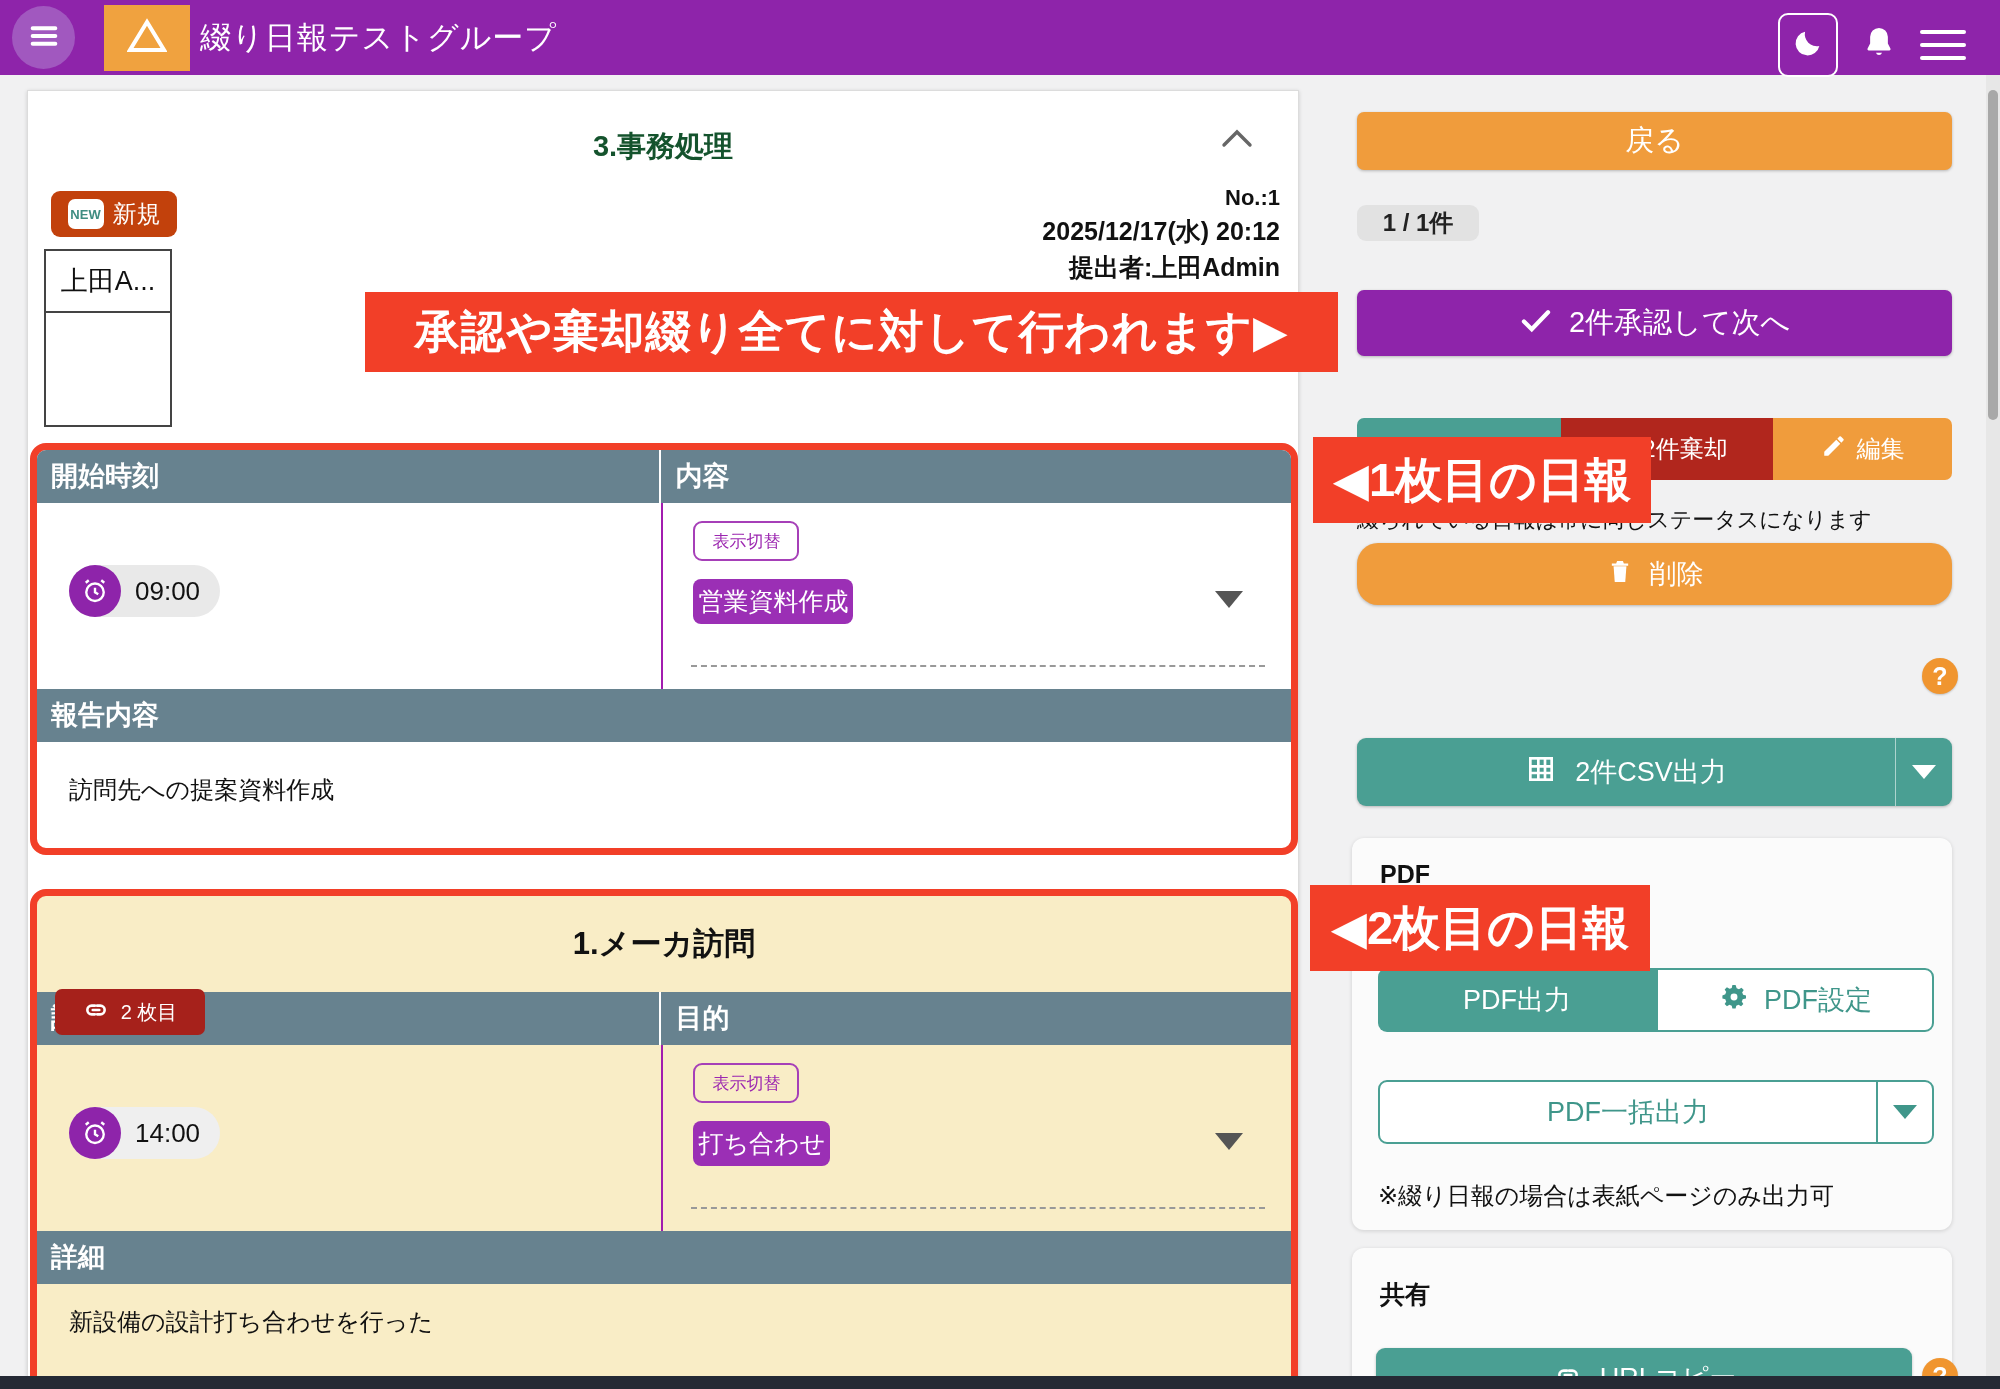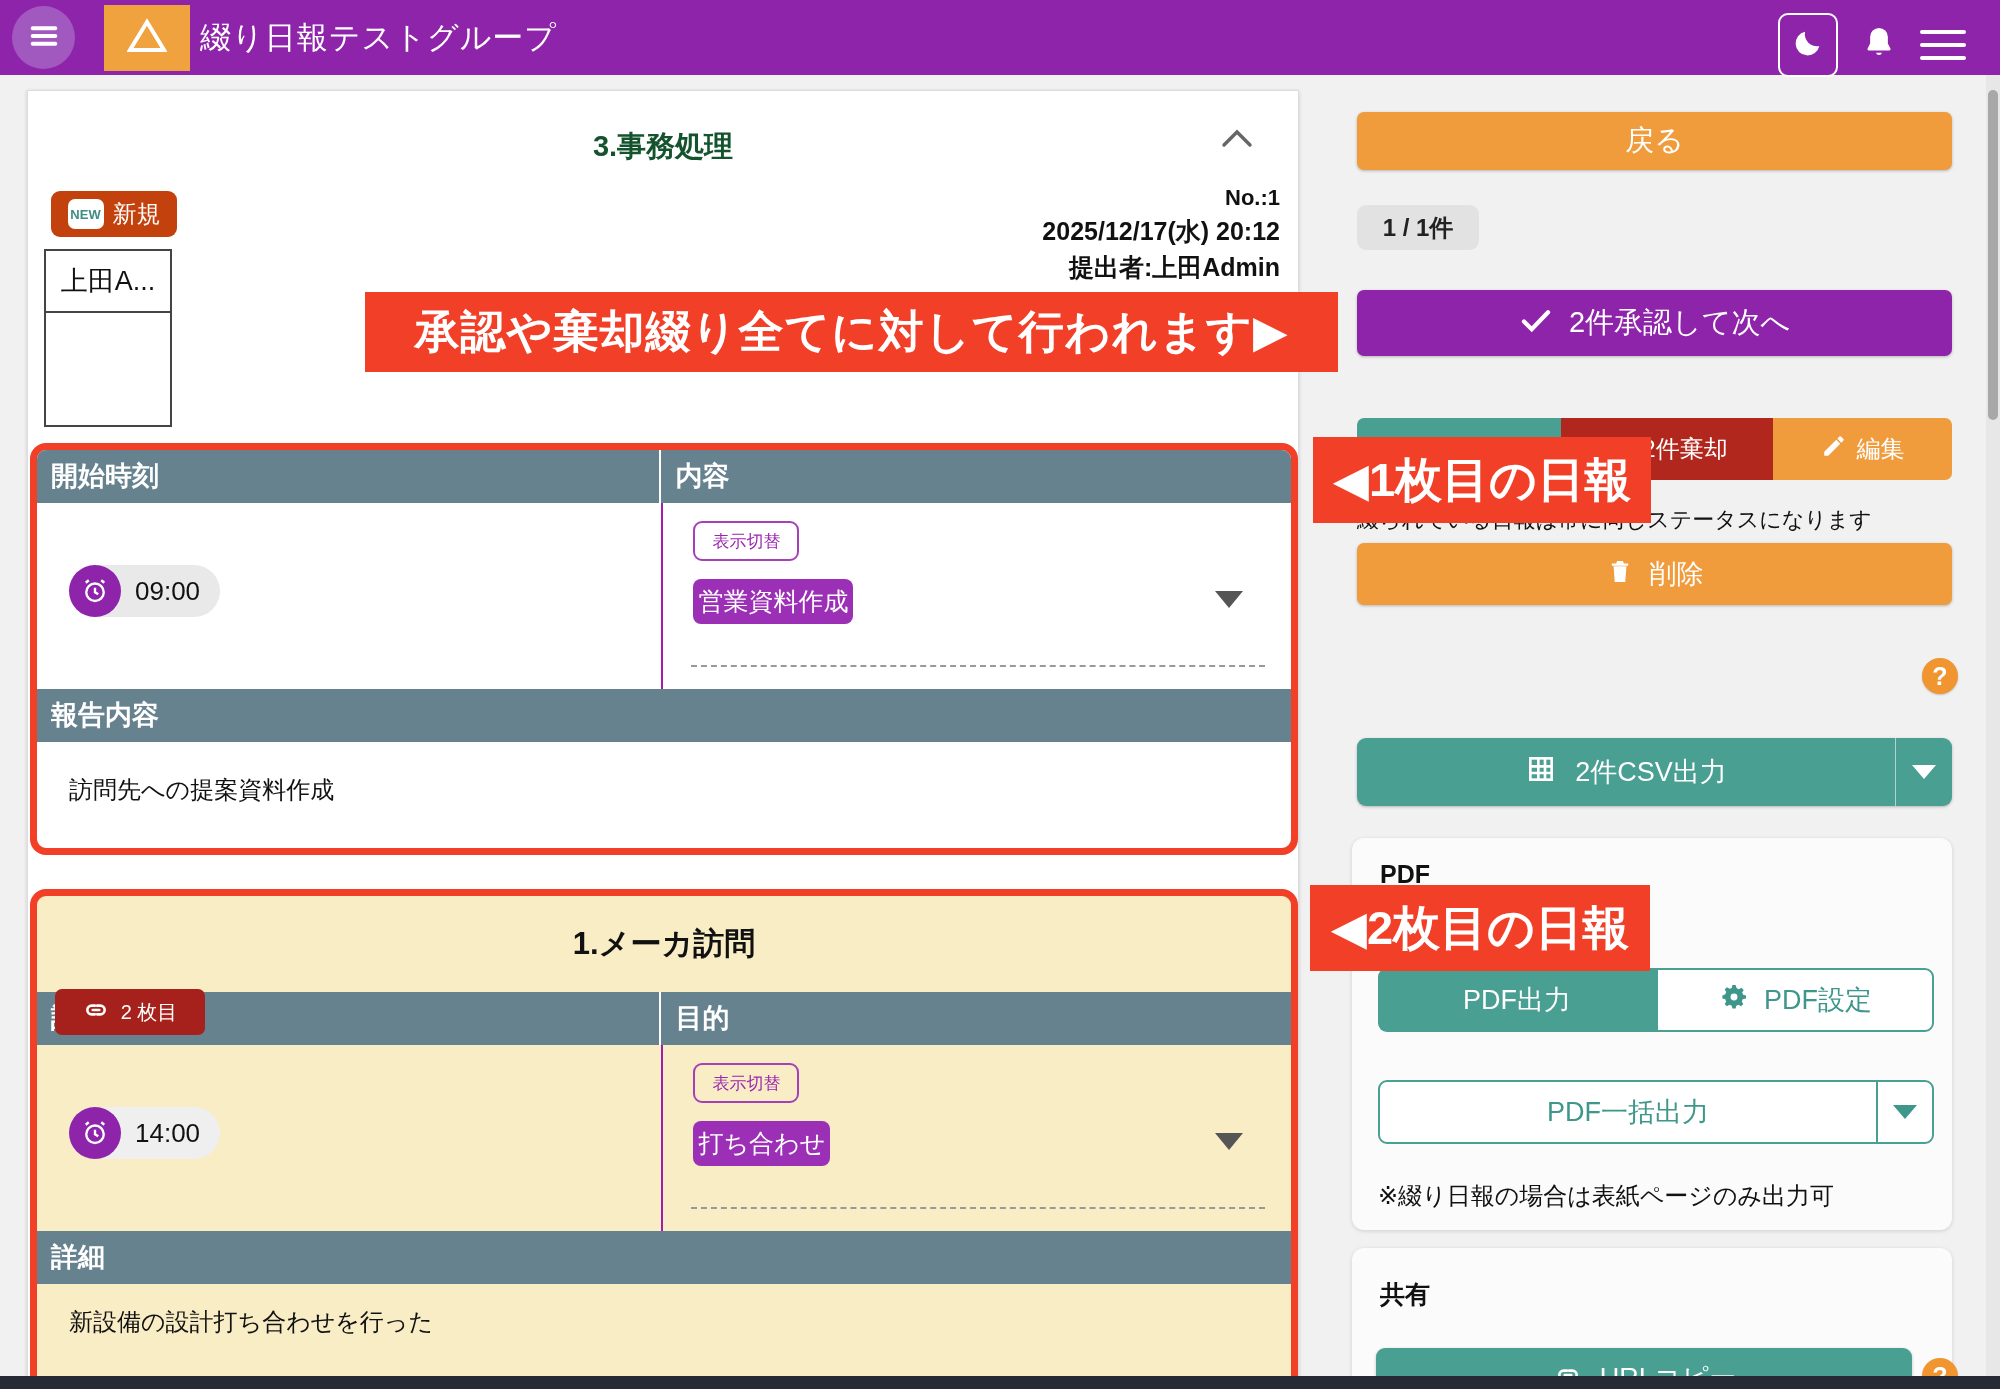--- a/index.html
+++ b/index.html
@@ -78,32 +78,32 @@
   .annotation{position:absolute;background:#f23f28;color:#fff;font-weight:bold;z-index:50;
     display:flex;align-items:center;}
   .ann-top{left:365px;top:292px;width:973px;height:80px;font-size:45px;justify-content:center;letter-spacing:1px;}
   .ann-1{left:1313px;top:437px;width:338px;height:86px;font-size:47px;justify-content:center;}
   .ann-2{left:1310px;top:885px;width:340px;height:86px;font-size:47px;justify-content:center;}
 
   
   .sbtn{position:absolute;box-sizing:border-box;display:flex;align-items:center;justify-content:center;
     color:#fff;cursor:pointer;border-radius:7px;box-shadow:0 1px 3px rgba(0,0,0,.25);}
   .btn-back{left:1357px;top:112px;width:595px;height:58px;background:#f09c3c;font-size:29px;}
-  .counter-chip{position:absolute;left:1357px;top:205px;width:122px;height:45px;background:#e2e2e2;border-radius:9px;
+  .counter-chip{position:absolute;left:1357px;top:205px;width:122px;height:36px;background:#e2e2e2;border-radius:9px;
     display:flex;align-items:center;justify-content:center;font-size:24px;font-weight:bold;color:#222;}
   .btn-approve-next{left:1357px;top:290px;width:595px;height:66px;background:#8e24aa;font-size:29px;gap:16px;}
   .btn-approve-next svg{width:34px;height:34px;}
   .btn-row{position:absolute;left:1357px;top:418px;width:595px;height:62px;display:flex;}
   .btn-row .rowbtn{height:62px;display:flex;align-items:center;justify-content:center;gap:10px;color:#fff;font-size:24px;cursor:pointer;}
   .rb-approve{width:204px;background:#4a9f93;border-radius:7px 0 0 7px;}
   .rb-reject{width:212px;background:#b1261d;}
   .rb-edit{width:179px;background:#f09c3c;border-radius:0 7px 7px 0;}
   .rowbtn svg{width:26px;height:26px;}
   .status-note{position:absolute;left:1357px;top:505px;width:570px;font-size:22px;color:#111;}
-  .btn-delete{left:1357px;top:543px;width:595px;height:62px;background:#f09c3c;font-size:27px;gap:16px;}
+  .btn-delete{left:1357px;top:543px;width:595px;height:62px;background:#f09c3c;font-size:27px;gap:16px;border-radius:21px;}
   .btn-delete svg{width:28px;height:30px;}
   .btn-copy{left:1357px;top:645px;width:555px;height:62px;background:#4a9f93;font-size:27px;gap:16px;border-radius:9px;}
   .btn-copy svg{width:30px;height:32px;}
   .help-circle{position:absolute;width:36px;height:36px;border-radius:50%;background:#f0952f;color:#fff;
     font-size:25px;font-weight:bold;display:flex;align-items:center;justify-content:center;cursor:pointer;box-shadow:0 1px 2px rgba(0,0,0,.2);}
   .help-copy{left:1922px;top:658px;}
   .btn-csv{left:1357px;top:738px;width:595px;height:68px;background:#4a9f93;border-radius:9px;padding:0;}
   .csv-main{flex:1;display:flex;align-items:center;justify-content:center;gap:18px;font-size:27px;height:100%;}
   .csv-main svg{width:32px;height:32px;}
   .csv-caret{width:56px;height:100%;border-left:1px solid rgba(255,255,255,.55);display:flex;align-items:center;justify-content:center;cursor:pointer;}

